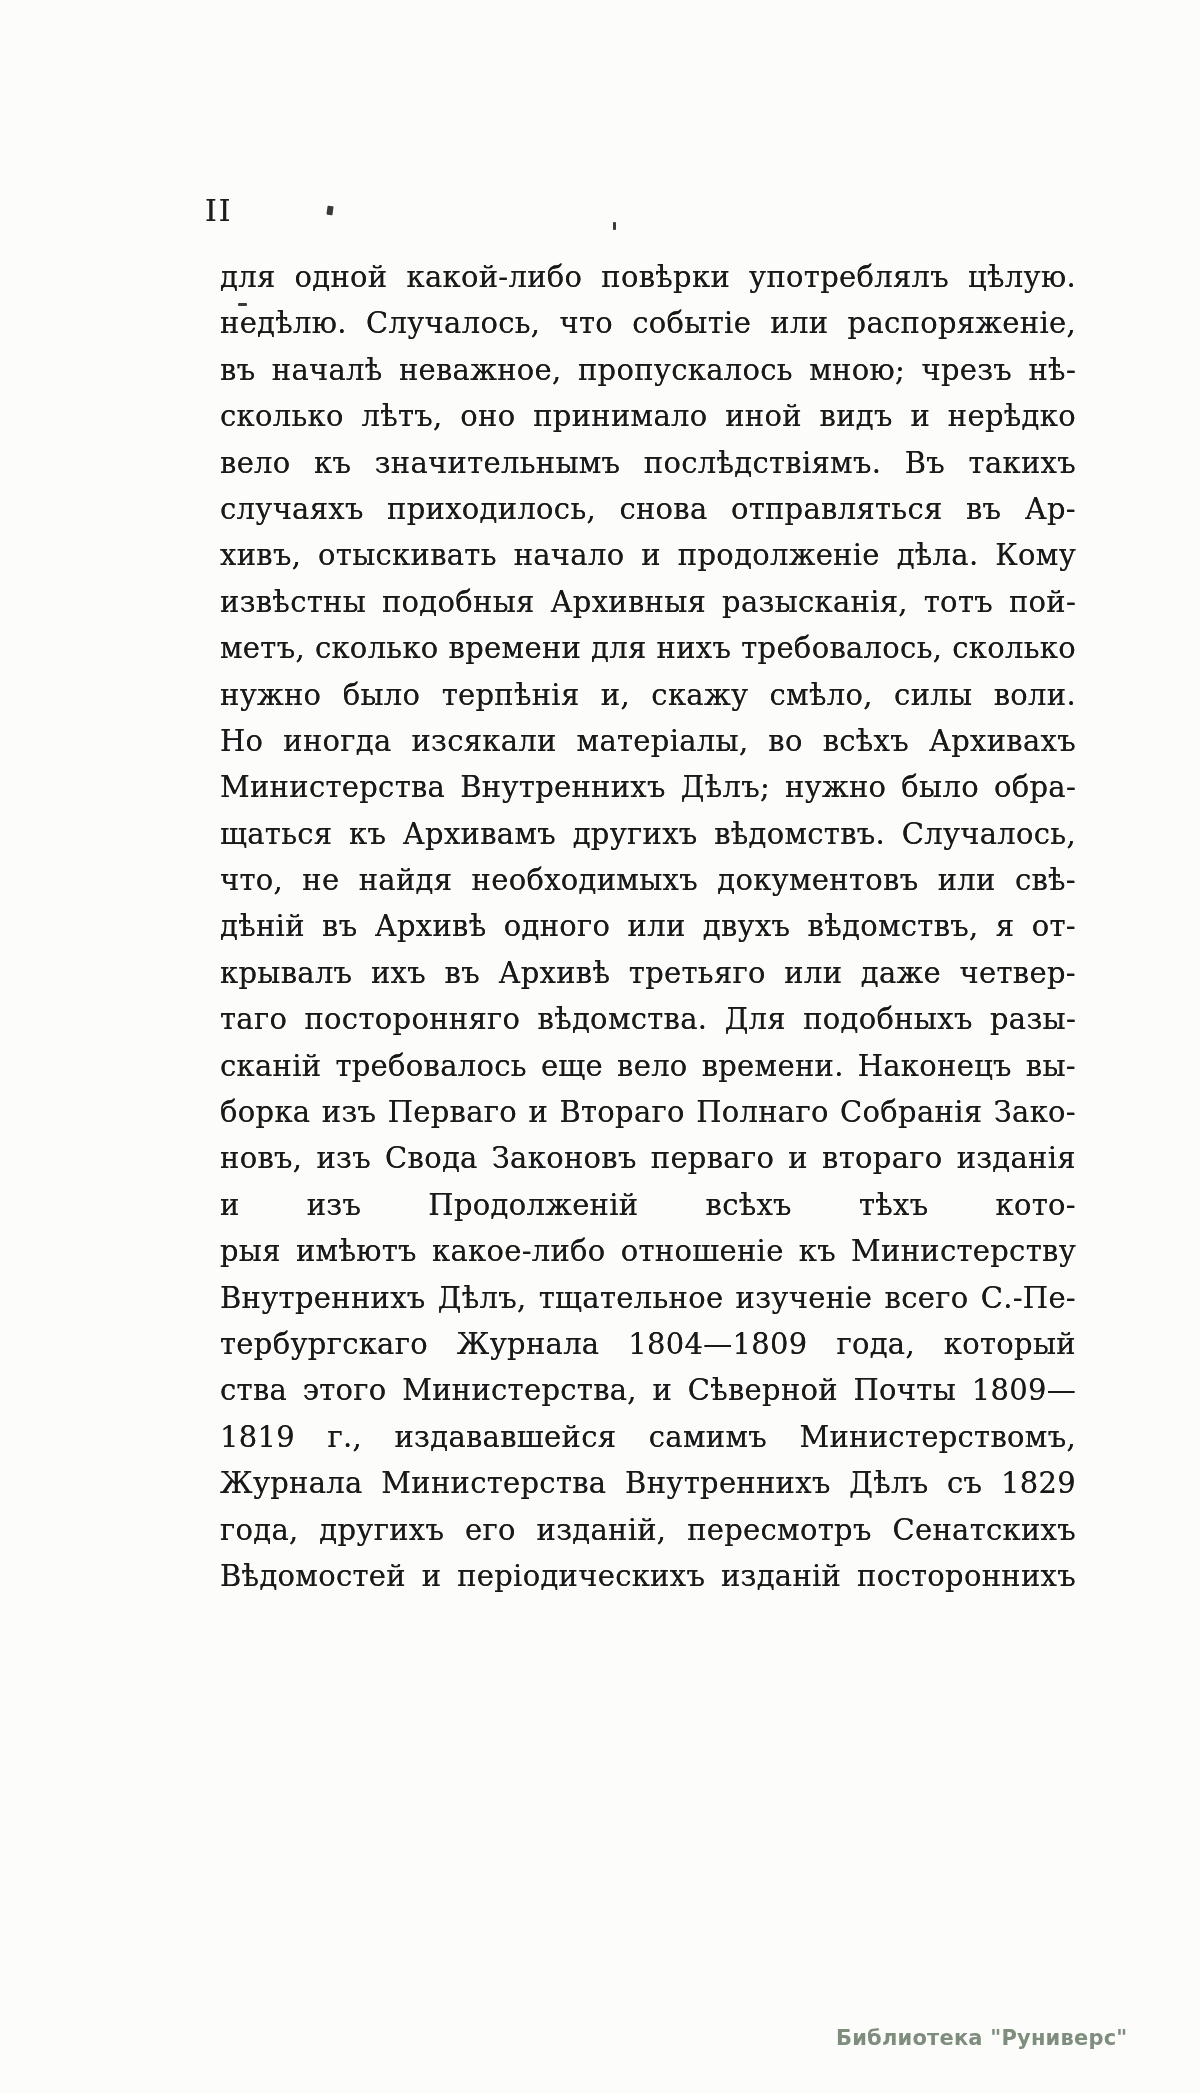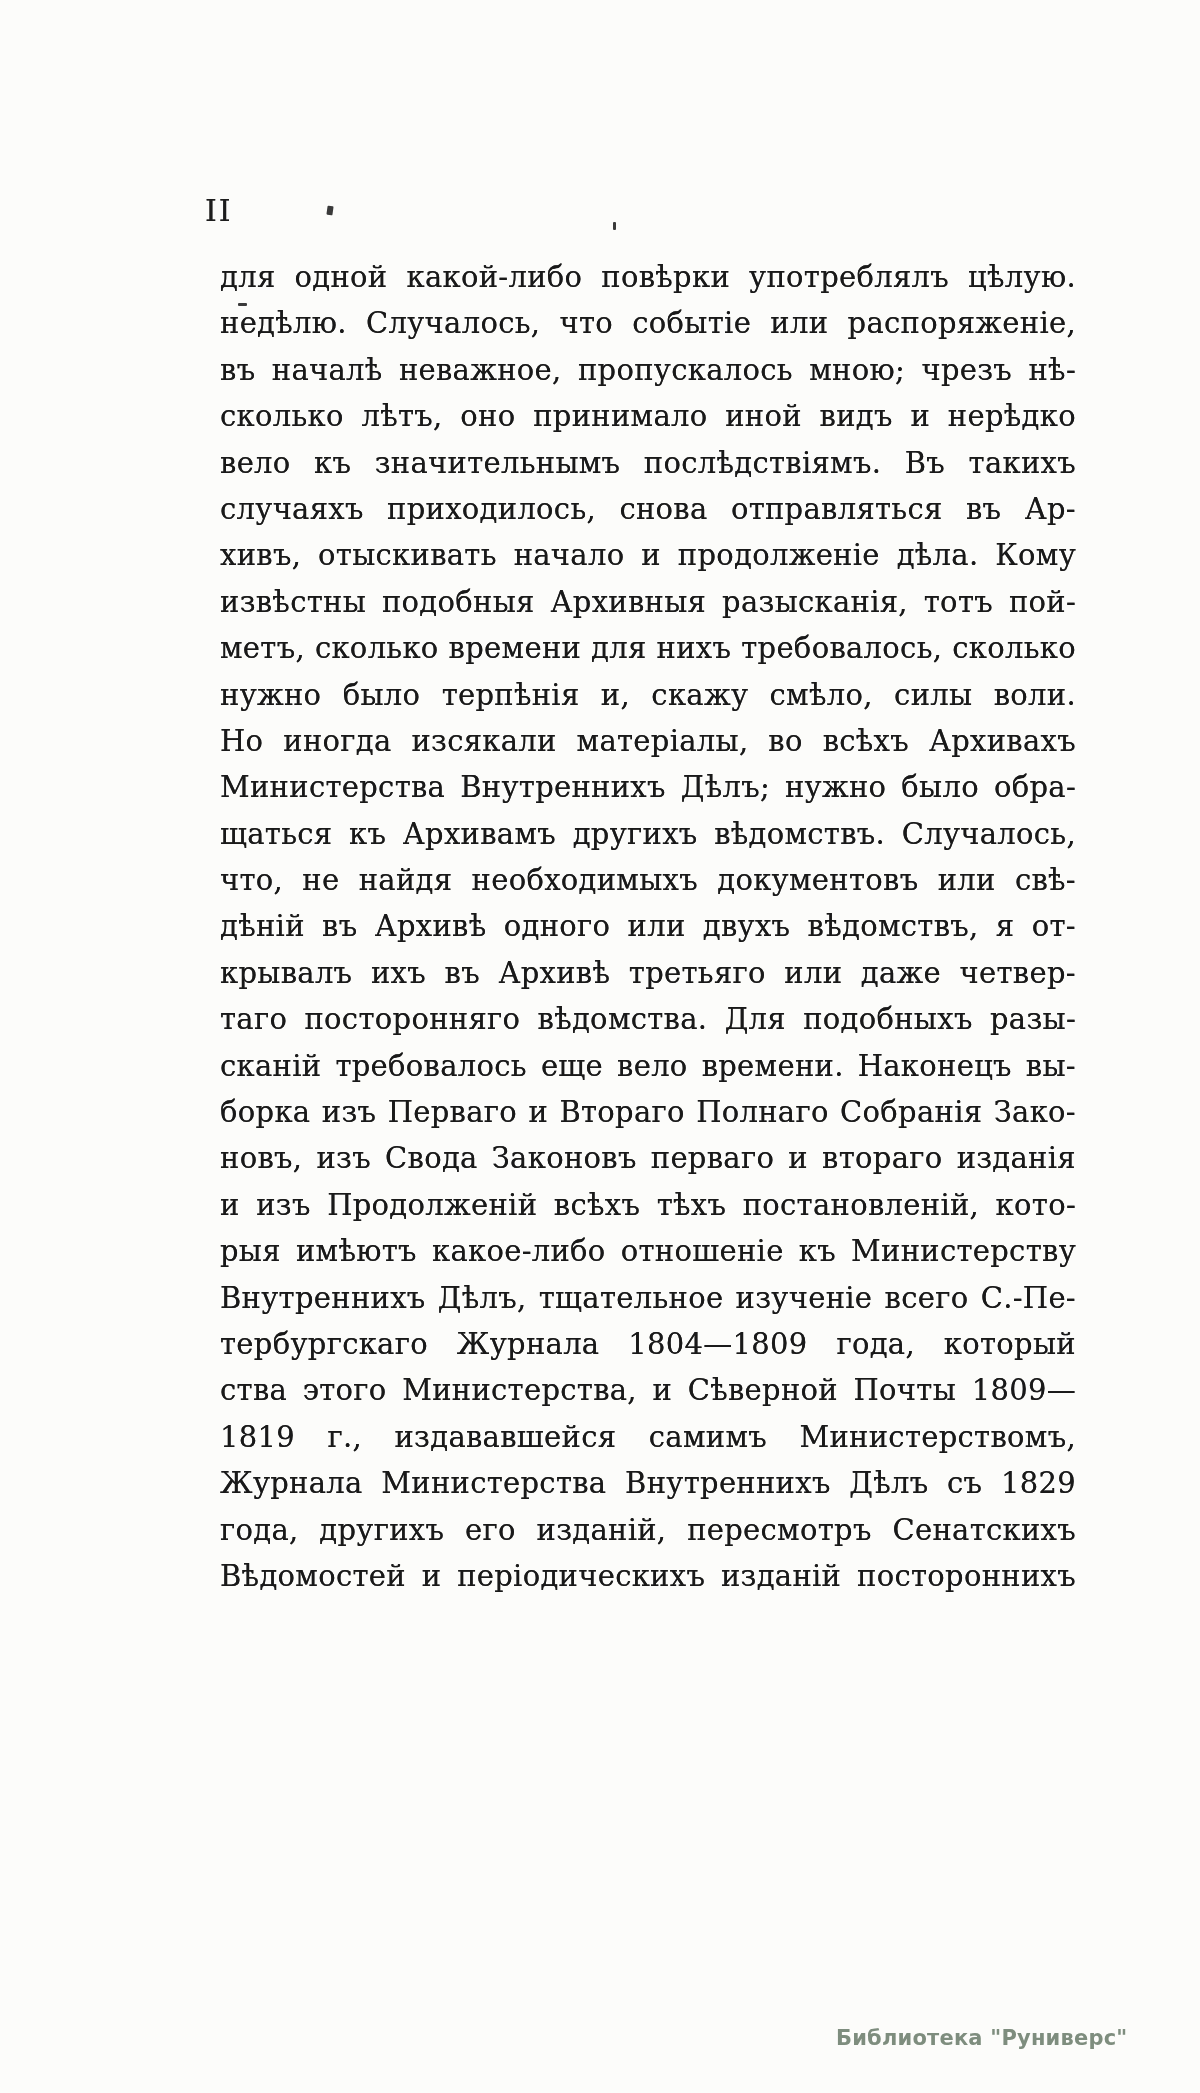--- a/index.html
+++ b/index.html
@@ -256,21 +256,20 @@
         <span>и</span>
         <span>втораго</span>
         <span>изданія</span>
       </div>
       <div class="line">
         <span>и</span>
         <span>изъ</span>
         <span>Продолженій</span>
         <span>всѣхъ</span>
         <span>тѣхъ</span>
-        <span>постановленій,</span>
         <span>кото-</span>
       </div>
       <div class="line">
         <span>рыя</span>
         <span>имѣютъ</span>
         <span>какое-либо</span>
         <span>отношеніе</span>
         <span>къ</span>
         <span>Министерству</span>
       </div>

